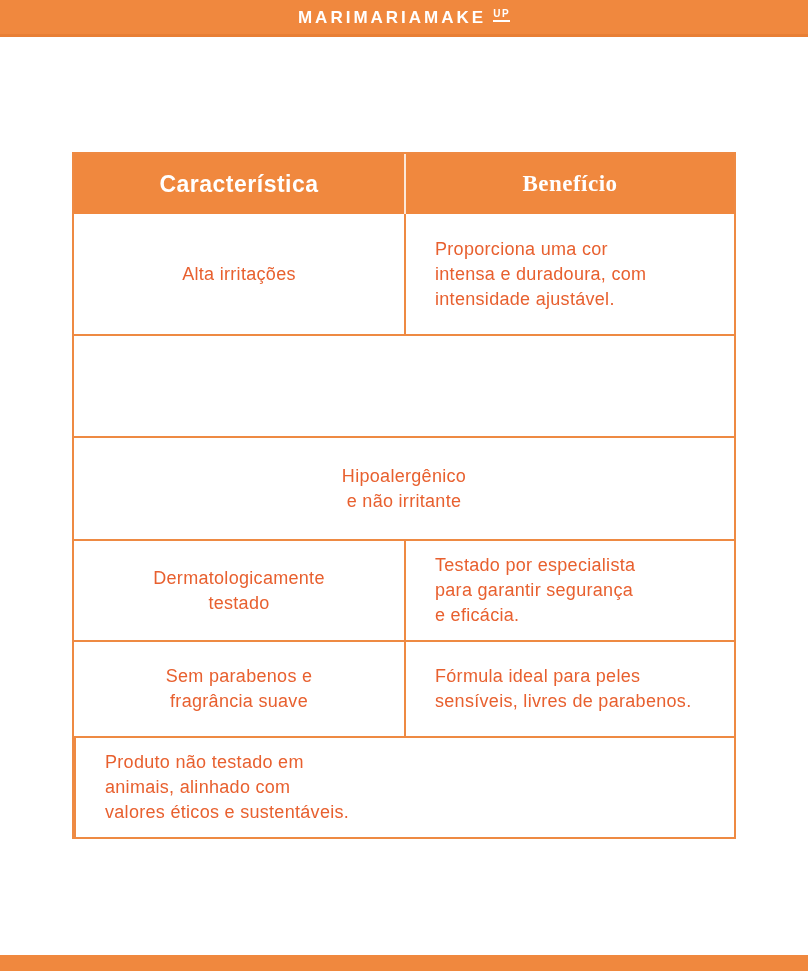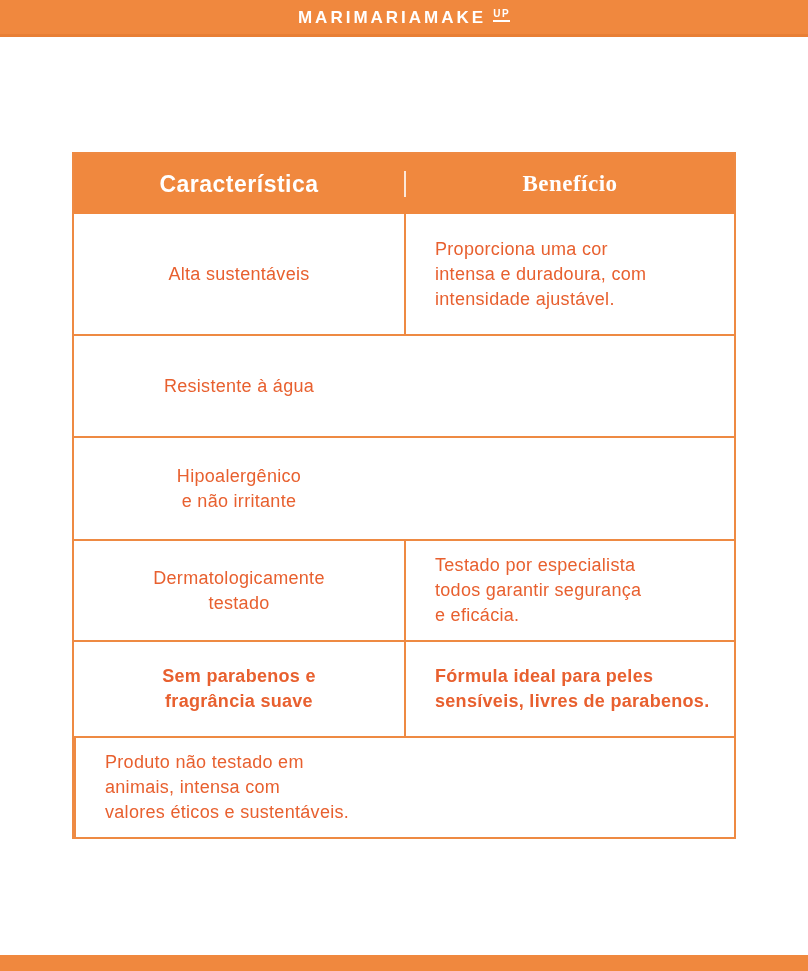--- a/index.html
+++ b/index.html
@@ -52,21 +52,20 @@
     top: 152px;
     width: 664px;
     border: 2px solid #EE8A43;
     box-sizing: border-box;
     background: #ffffff;
   }
   .thead {
     display: flex;
     background: #F0883E;
     height: 60px;
-    align-items: center;
   }
   .th {
     width: 50%;
     box-sizing: border-box;
     display: flex;
     align-items: center;
     justify-content: center;
     color: #ffffff;
     font-size: 23px;
     font-weight: 700;
@@ -78,23 +77,23 @@
   }
   .tr {
     display: flex;
   }
   .tr + .tr {
     border-top: 2px solid #EE8A43;
   }
   .tr:nth-of-type(1) { min-height: 101px; }
   .tr:nth-of-type(2) { min-height: 120px; }
   .tr:nth-of-type(3) { min-height: 100px; }
-  .tr:nth-of-type(4) { min-height: 101px; }
+  .tr:nth-of-type(4) { min-height: 101px; justify-content: center; }
   .tr:nth-of-type(5) { min-height: 93px; justify-content: center; }
-  .tr:nth-of-type(6) { min-height: 94px; font-weight: bold; }
+  .tr:nth-of-type(6) { min-height: 94px; }
   .td {
     width: 50%;
     box-sizing: border-box;
     display: flex;
     align-items: center;
     color: #E8602F;
     font-size: 18px;
     line-height: 25px;
     letter-spacing: 0.3px;
     white-space: pre-line;
@@ -129,53 +128,52 @@
   </header>
 
   <section class="table">
 
     <div class="thead">
       <div class="th">Característica</div>
       <div class="th">Benefício</div>
     </div>
 
     <div class="tr">
-      <div class="td feature">Alta sustentáveis</div>
+      <div class="td feature">Alta irritações</div>
       <div class="td benefit">Proporciona uma cor
 intensa e duradoura, com
 intensidade ajustável.</div>
     </div>
 
     <div class="tr">
-      <div class="td feature">Resistente à água</div>
     </div>
 
     <div class="tr">
       <div class="td feature">Hipoalergênico
 e não irritante</div>
     </div>
 
     <div class="tr">
       <div class="td feature">Dermatologicamente
 testado</div>
       <div class="td benefit">Testado por especialista
-todos garantir segurança
+para garantir segurança
 e eficácia.</div>
     </div>
 
     <div class="tr">
       <div class="td feature">Sem parabenos e
 fragrância suave</div>
       <div class="td benefit">Fórmula ideal para peles
 sensíveis, livres de parabenos.</div>
     </div>
 
     <div class="tr">
       <div class="td benefit">Produto não testado em
-animais, intensa com
+animais, alinhado com
 valores éticos e sustentáveis.</div>
     </div>
 
   </section>
 
   <footer class="bottombar"></footer>
 
 </div>
 
 </body></html>

